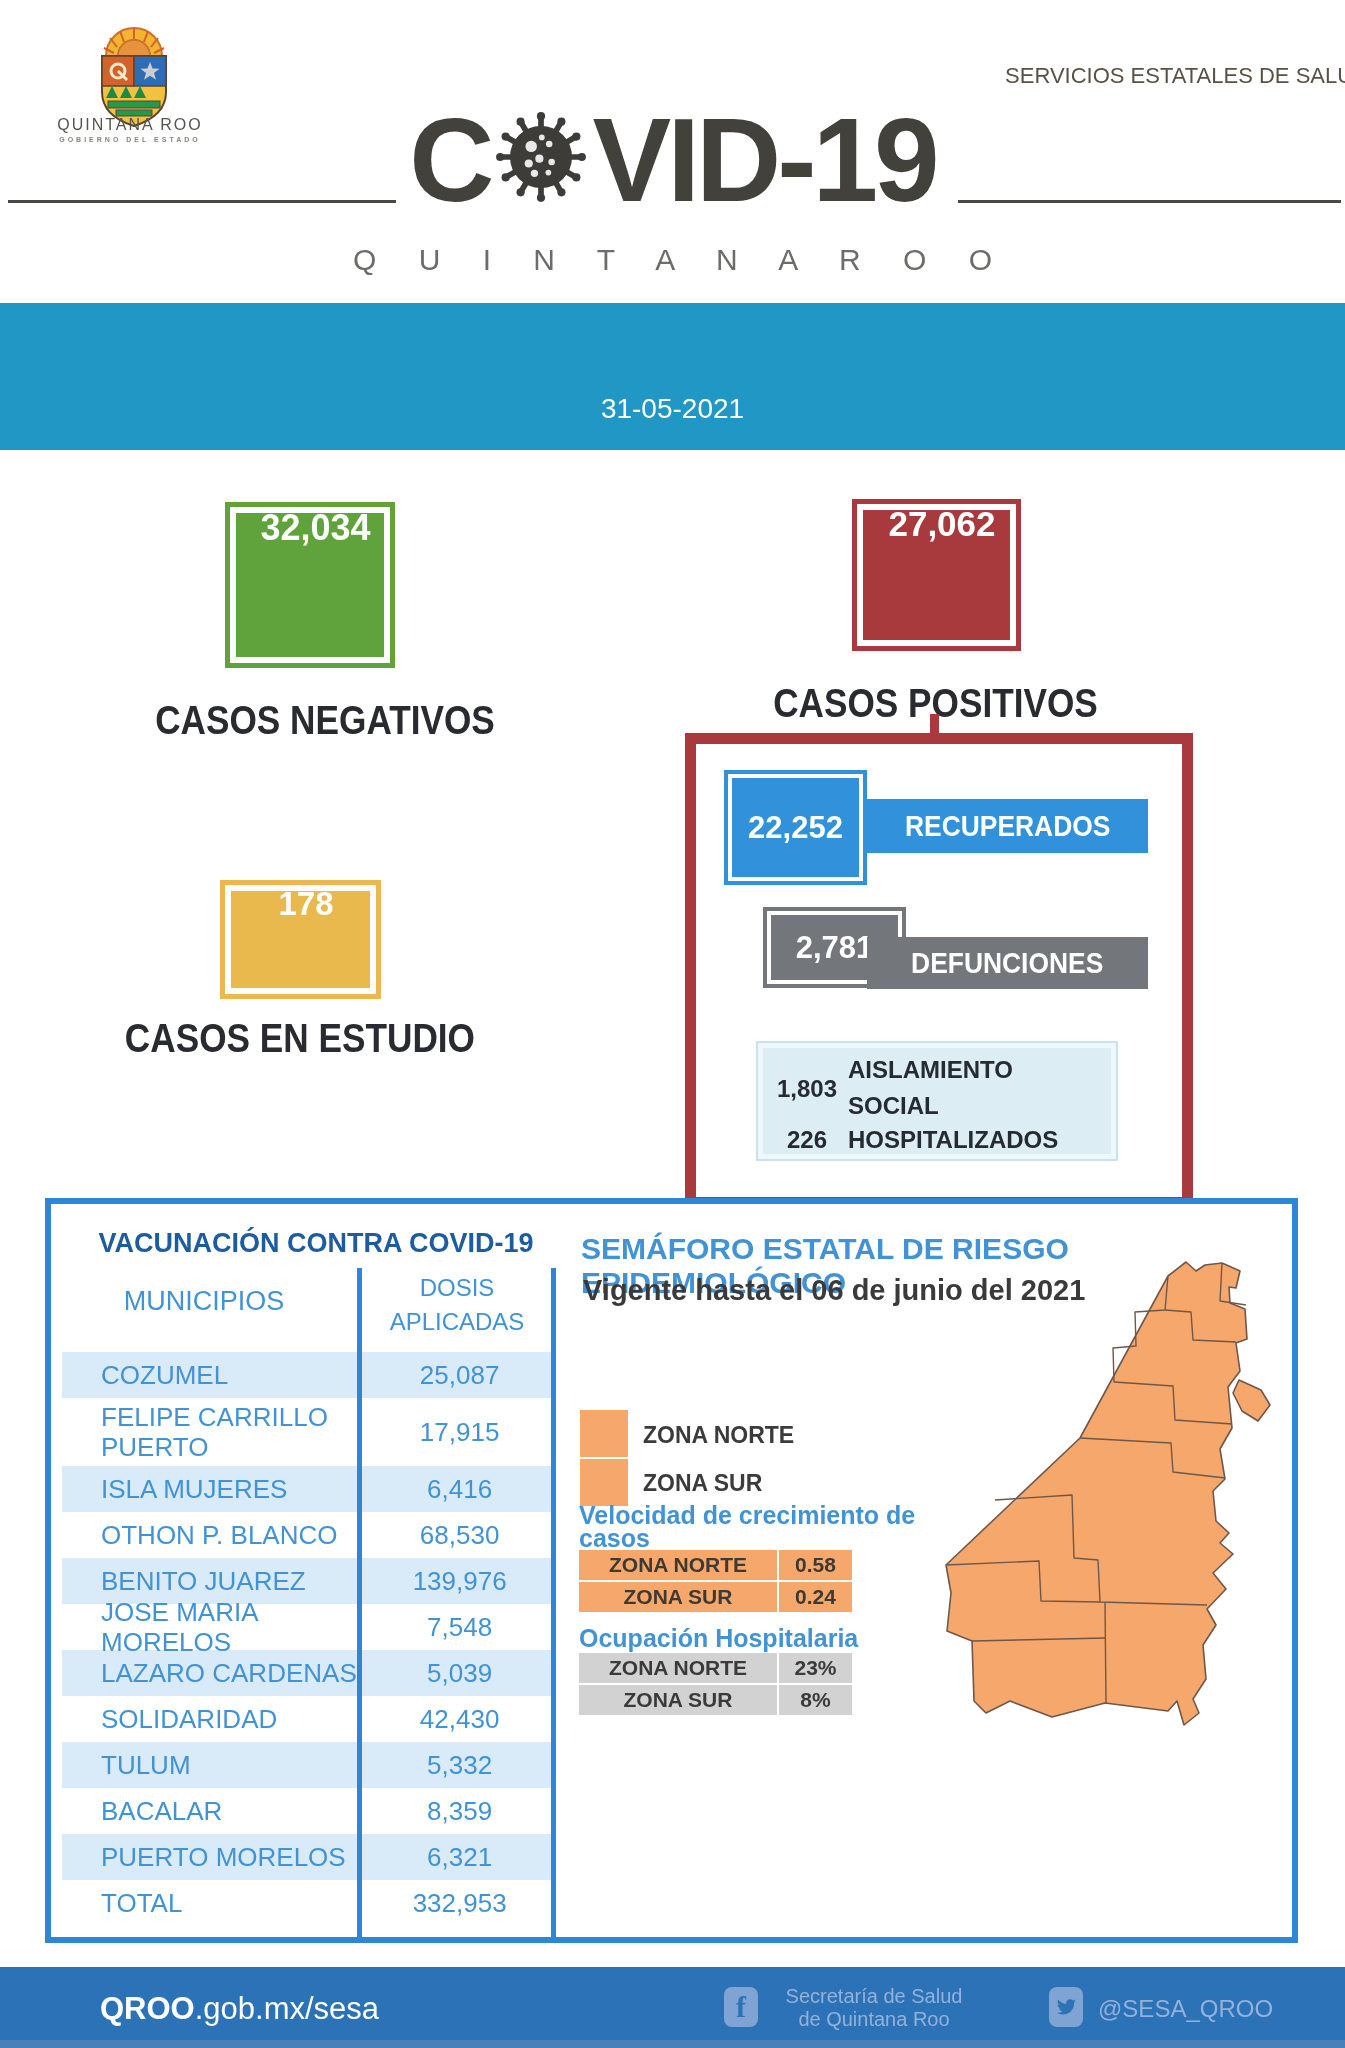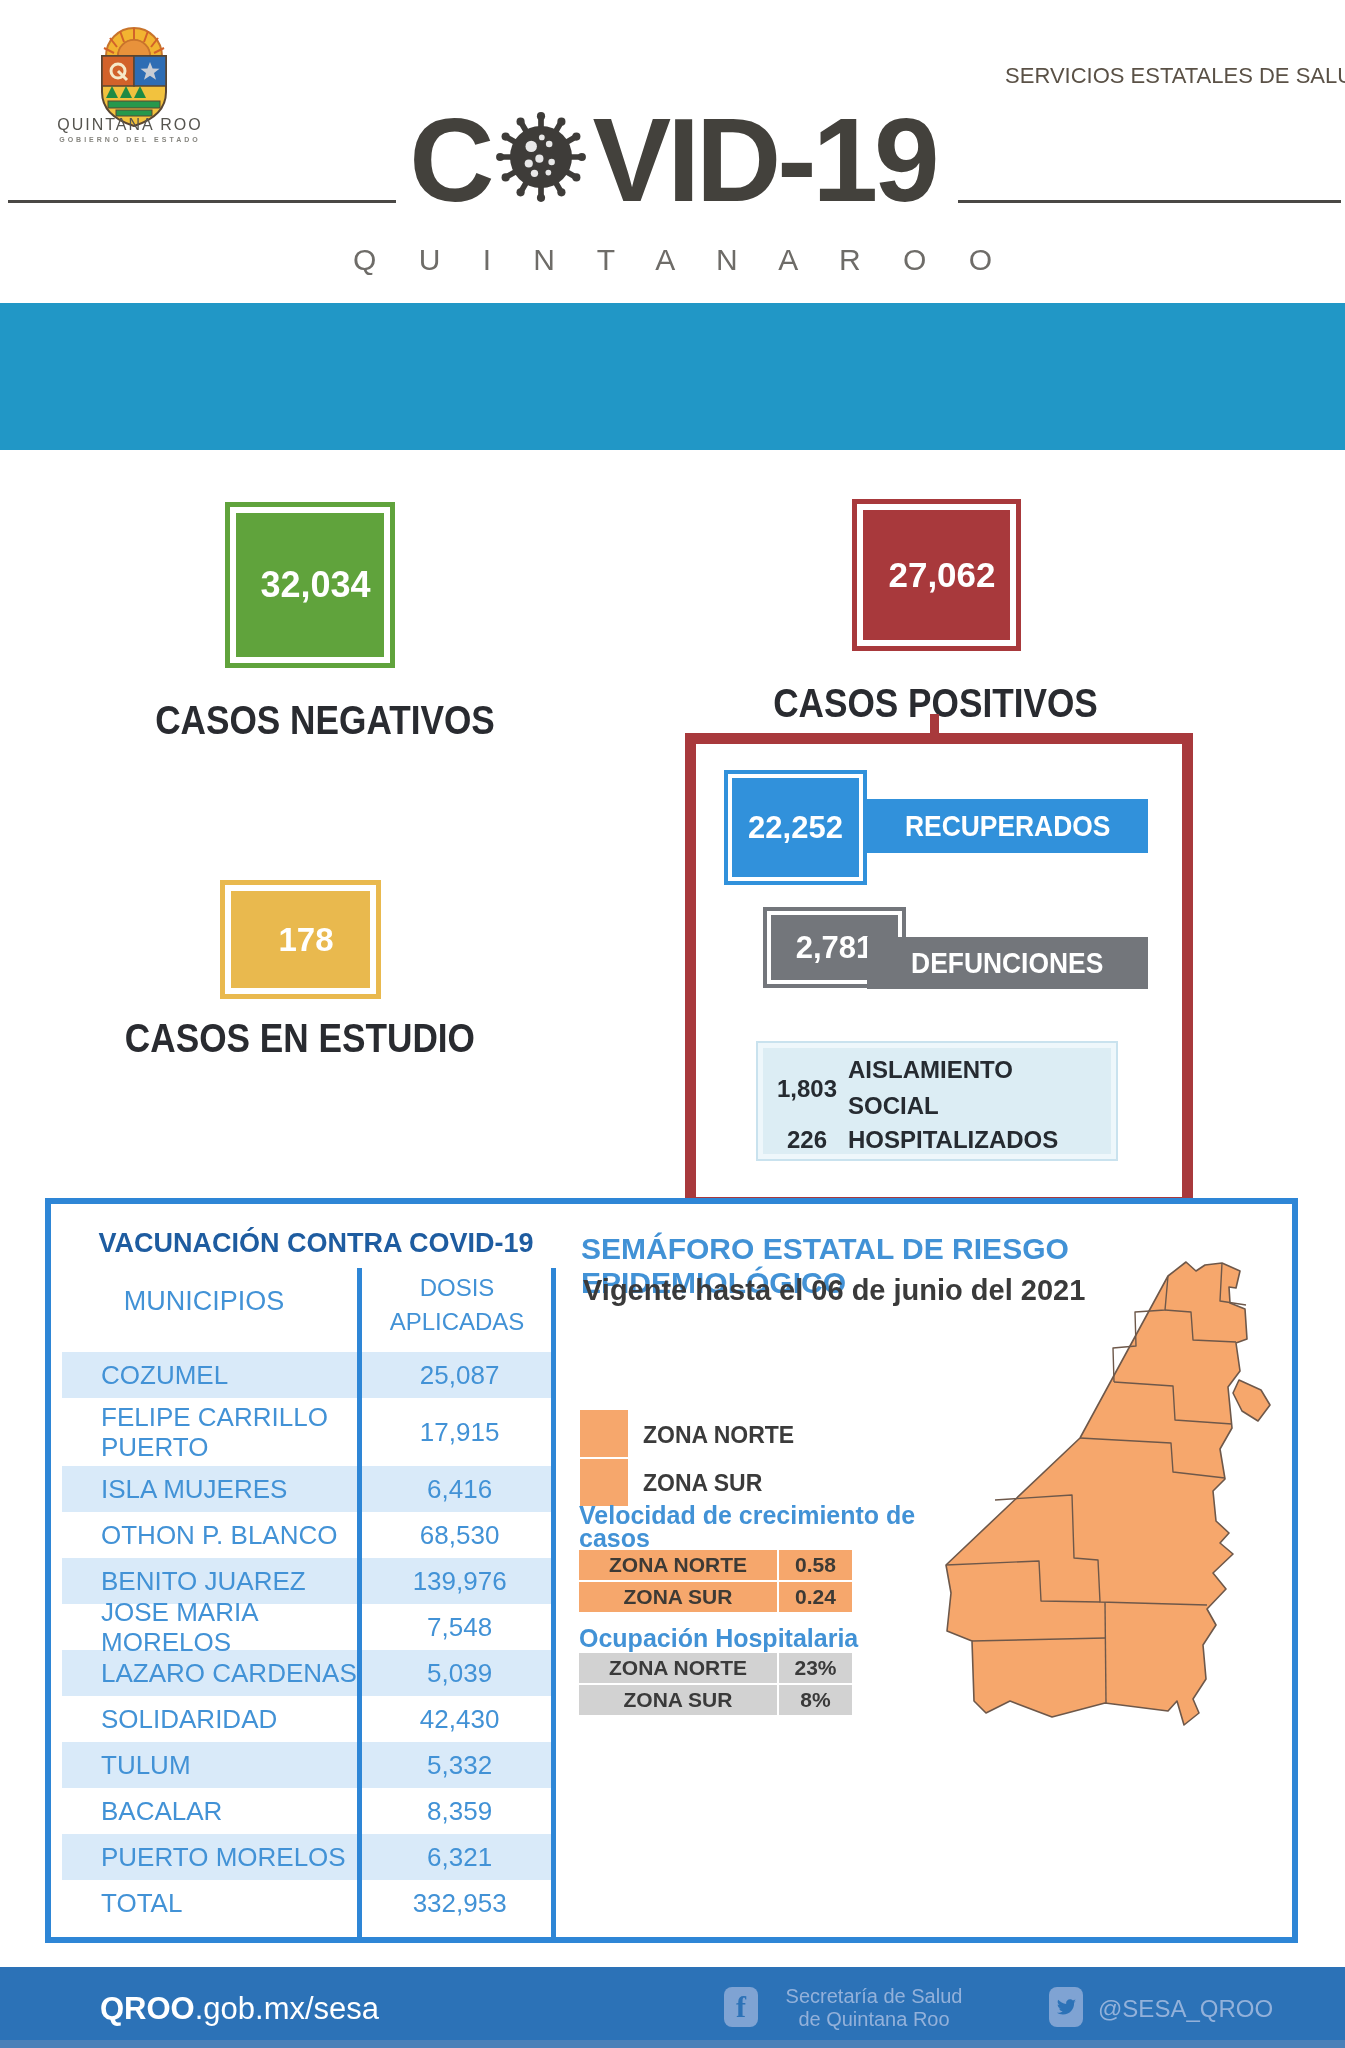--- a/index.html
+++ b/index.html
@@ -25,21 +25,21 @@
   .covid-title svg{margin:0 2px 6px 2px;}
   .covid-region{left:0;top:243px;width:1345px;text-align:center;font-size:30px;letter-spacing:17px;
                 padding-left:17px;box-sizing:border-box;color:#6E6C68;font-weight:400;}
 
   
   .banner{left:0;top:303px;width:1345px;height:147px;background:#2197C6;color:#fff;}
   .banner-title{left:0;top:20px;width:1345px;text-align:center;font-size:43px;font-weight:400;}
   .banner-date{left:0;top:90px;width:1345px;text-align:center;font-size:28px;font-weight:400;}
 
   
-  .stat-box{box-sizing:border-box;display:flex;align-items:center;justify-content:center;
+  .stat-box{box-sizing:border-box;display:flex;align-items:flex-start;justify-content:center;
             color:#fff;font-weight:700;padding-left:11px;}
   .box-neg{left:225px;top:502px;width:170px;height:166px;background:#60A33C;border:5px solid #60A33C;
            box-shadow:inset 0 0 0 6px #fff;font-size:36px;}
   .box-pos{left:852px;top:499px;width:169px;height:152px;background:#A8393C;border:5px solid #A8393C;
            box-shadow:inset 0 0 0 6px #fff;font-size:35px;}
   .box-est{left:220px;top:880px;width:161px;height:119px;background:#E9B94E;border:5px solid #E9B94E;
            box-shadow:inset 0 0 0 6px #fff;font-size:33px;}
   .stat-label{font-weight:700;color:#292B30;font-size:40px;white-space:nowrap;}
   .lbl-neg{left:70px;top:698px;width:510px;}
   .lbl-pos{left:700px;top:681px;width:470px;}
@@ -204,20 +204,21 @@
           <circle cx="61" cy="36" r="3.5"></circle>
         <circle cx="52" cy="80" r="4.5"></circle>
           <circle cx="69" cy="79" r="3.5"></circle>
       </g>
     </svg>
     <span>VID-19</span>
   </div>
   <div class="abs covid-region">Q U I N T A N A   R O O</div>
 
   <div class="abs banner">
+    <div class="abs banner-date">31-05-2021</div>
   </div>
 
   <div class="abs stat-box box-neg">
     <span>32,034</span>
   </div>
   <div class="abs stat-label lbl-neg ctr">
     <span class="condensed">CASOS NEGATIVOS</span>
   </div>
 
   <div class="abs stat-box box-pos">

